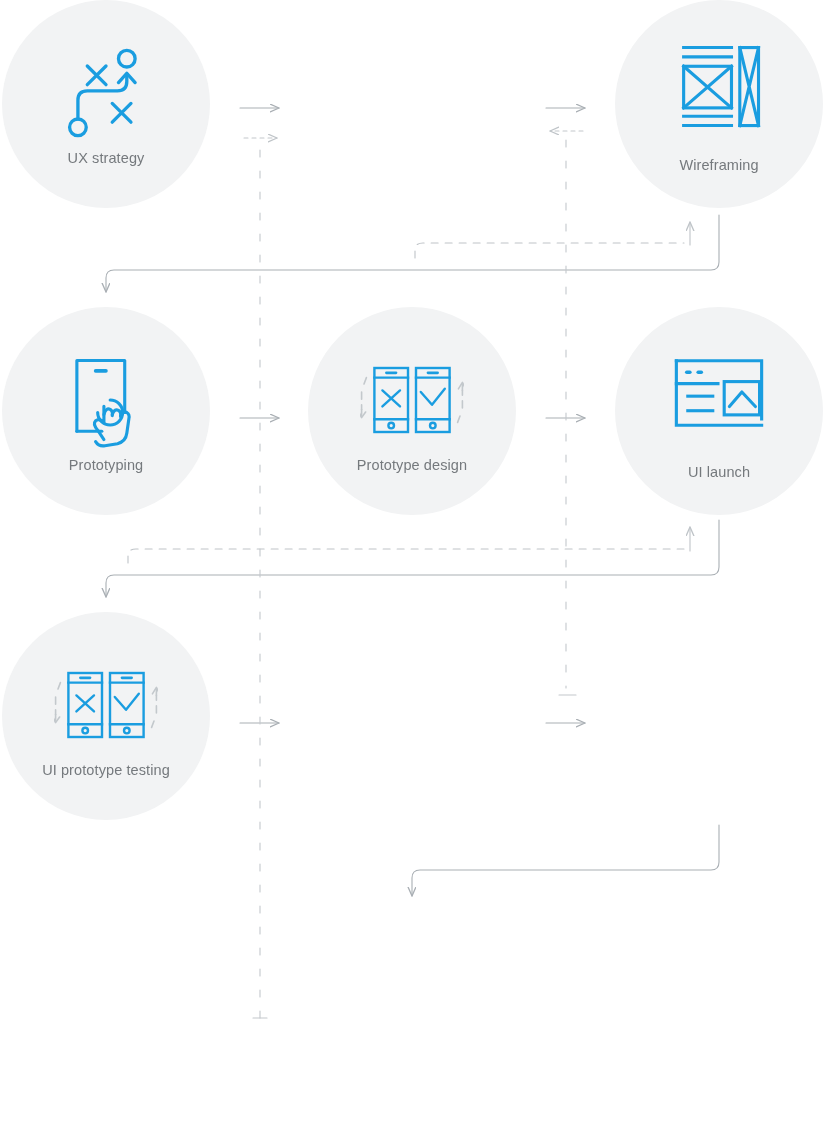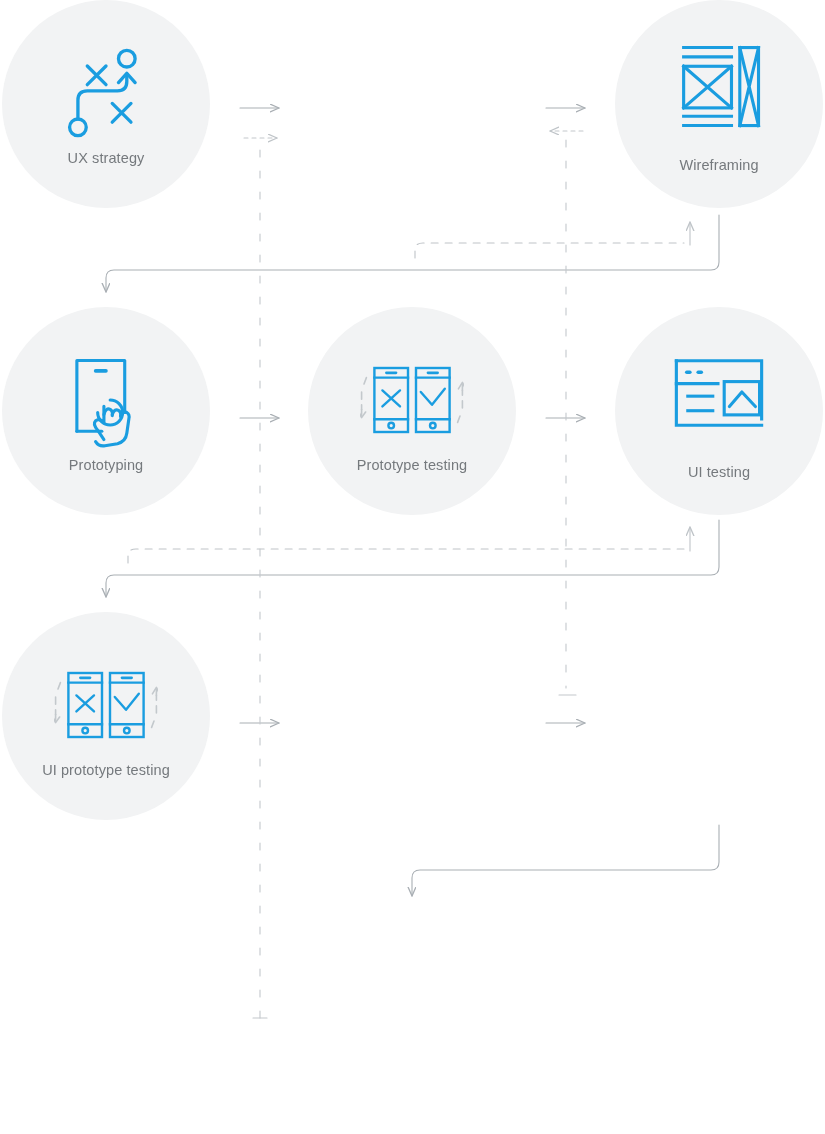--- a/index.html
+++ b/index.html
@@ -179,38 +179,38 @@
       </g>
       <g fill="none" stroke="#1a9de0" stroke-width="3" stroke-linecap="square">
         <rect x="70" y="10" width="42" height="80"></rect>
         <path d="M70,22 L112,22"></path>
         <path d="M70,74 L112,74"></path>
         <path d="M85,16 L97,16" stroke-width="3.4" stroke-linecap="round"></path>
         <circle cx="91" cy="82" r="3.5"></circle>
         <path d="M76,40 L90,56 L106,36" stroke-linecap="round" stroke-linejoin="round"></path>
       </g>
     </svg>
-    <div class="caption">Prototype testing</div>
+    <div class="caption">Prototype design</div>
   </div>
 
   <div class="node r2 c3">
     <svg class="glyph" viewBox="0 0 100 100">
       <g fill="none" stroke="#1a9de0" stroke-width="3" stroke-linecap="square">
         <path d="M9,20 L91,20 L91,76"></path>
         <path d="M9,20 L9,82 L91,82"></path>
         <path d="M9,42 L49,42"></path>
         <path d="M20,54 L44,54"></path>
         <path d="M20,68 L44,68"></path>
         <rect x="55" y="40" width="34" height="32"></rect>
         <path d="M60,64 L72,50 L85,64" stroke-linecap="round" stroke-linejoin="round"></path>
         <path d="M19,31 L22,31" stroke-width="3.4" stroke-linecap="round"></path>
         <path d="M30,31 L33,31" stroke-width="3.4" stroke-linecap="round"></path>
       </g>
     </svg>
-    <div class="caption">UI testing</div>
+    <div class="caption">UI launch</div>
   </div>
 
   <div class="node r3 c1">
     <svg class="glyph" viewBox="0 0 130 100">
       <g fill="none" stroke="#c3c8cc" stroke-width="2" stroke-linecap="round" stroke-linejoin="round">
         <path d="M8,22 L5,30" stroke-dasharray="9 7"></path>
         <path d="M2,40 L2,62" stroke-dasharray="9 7"></path>
         <path d="M2,62 L2,70"></path>
         <path d="M-2,64 L2,72 L7,65"></path>
         <path d="M122,78 L125,70" stroke-dasharray="9 7"></path>

